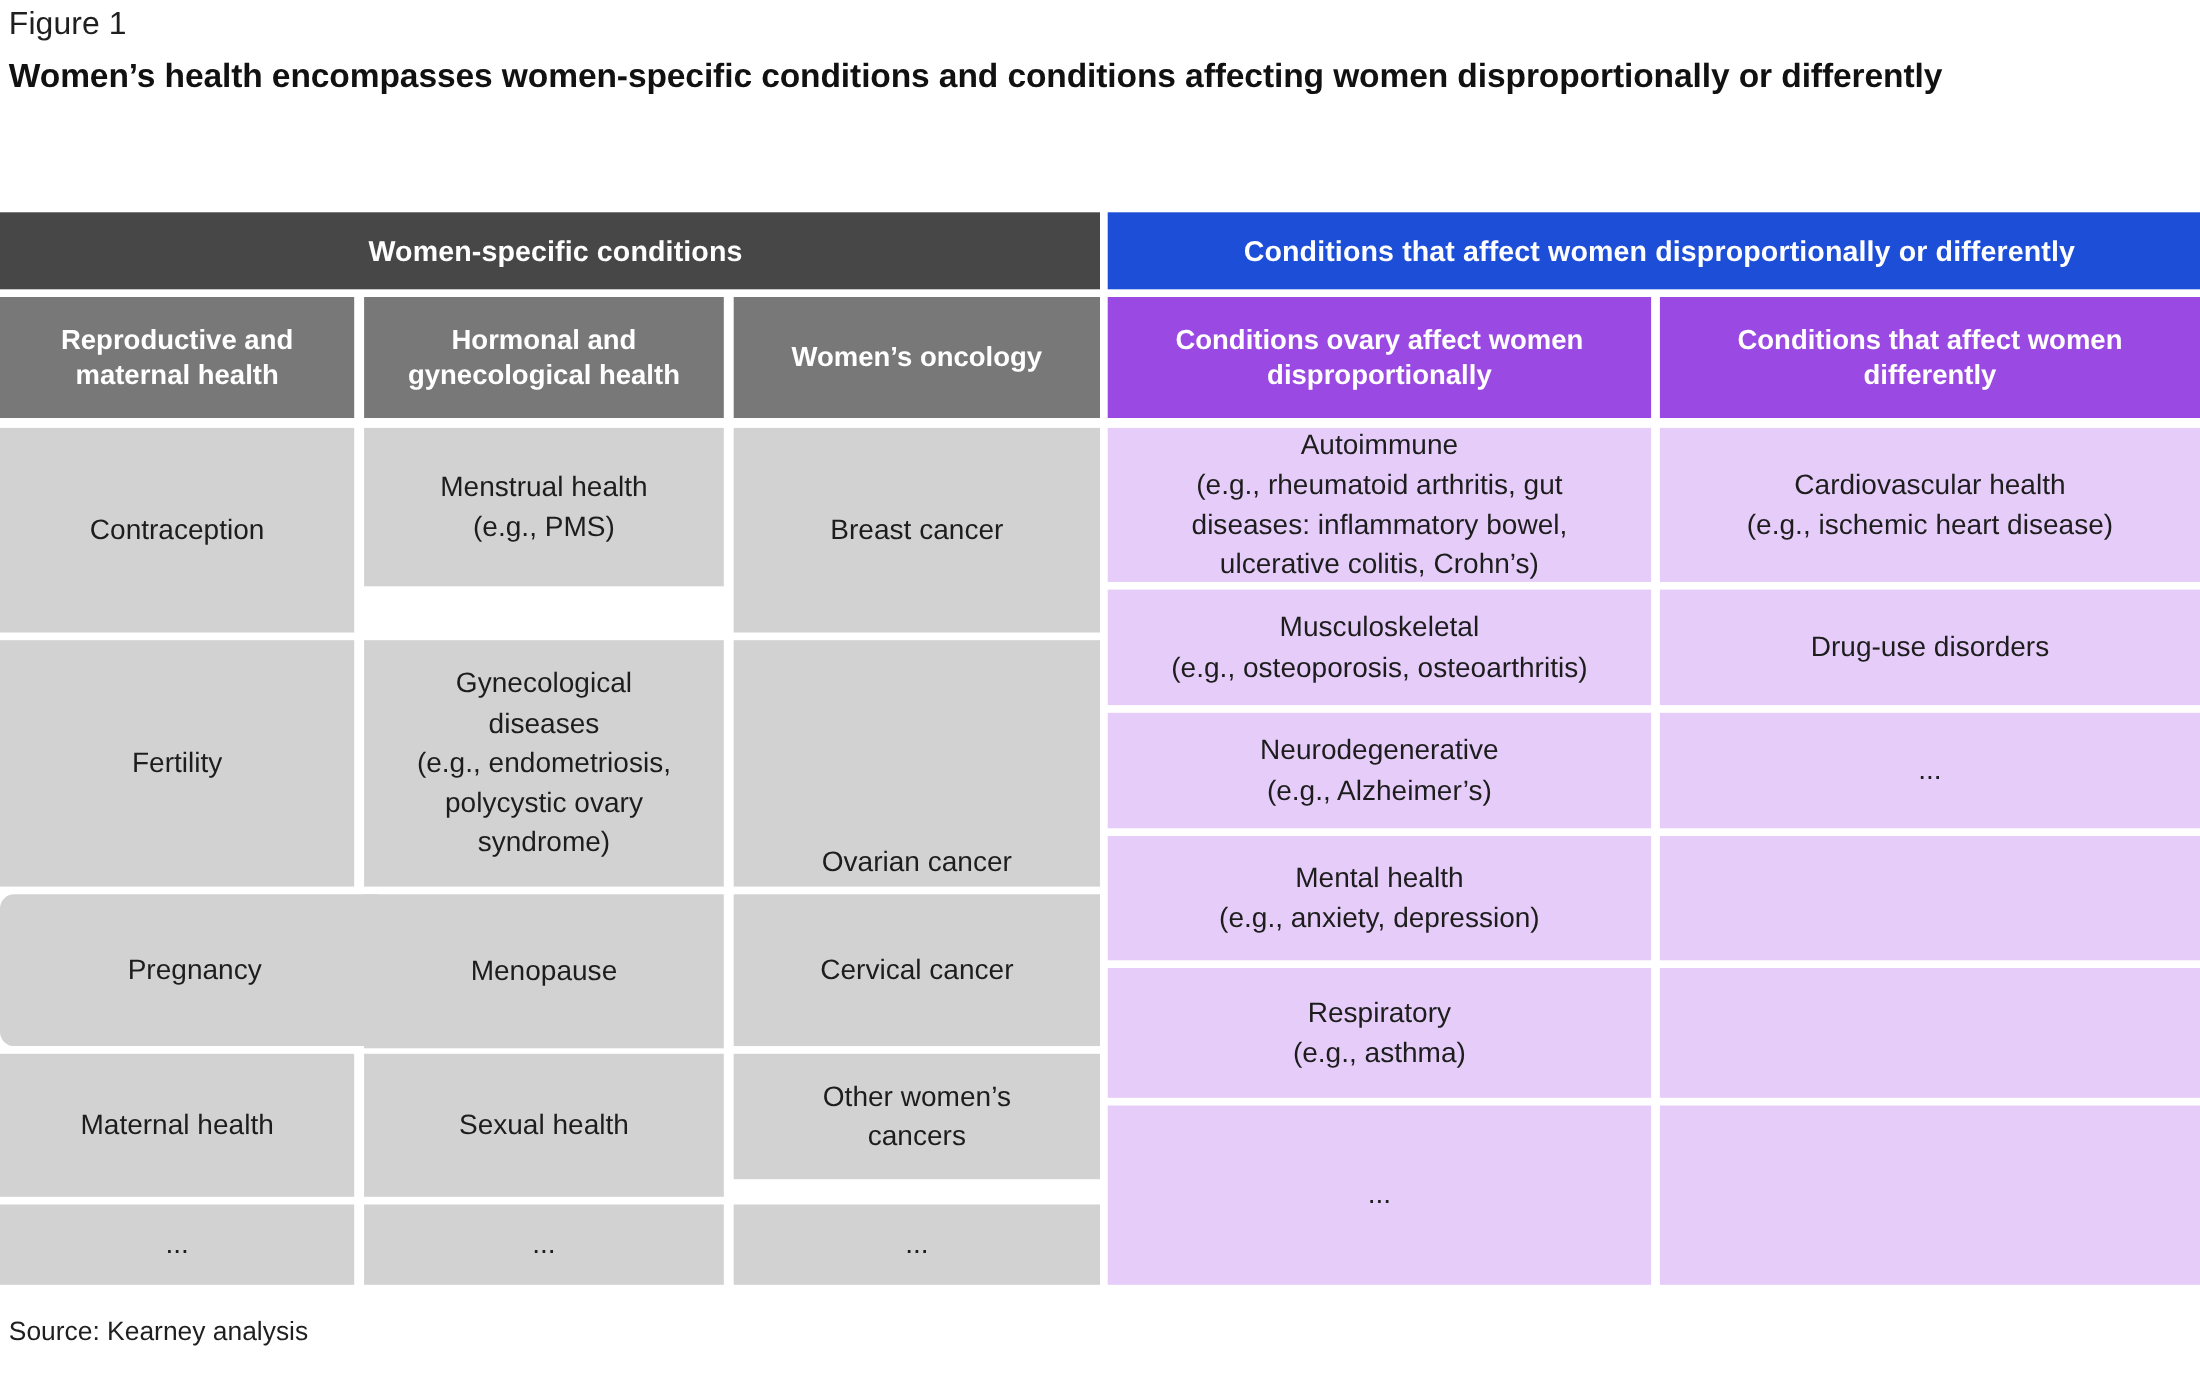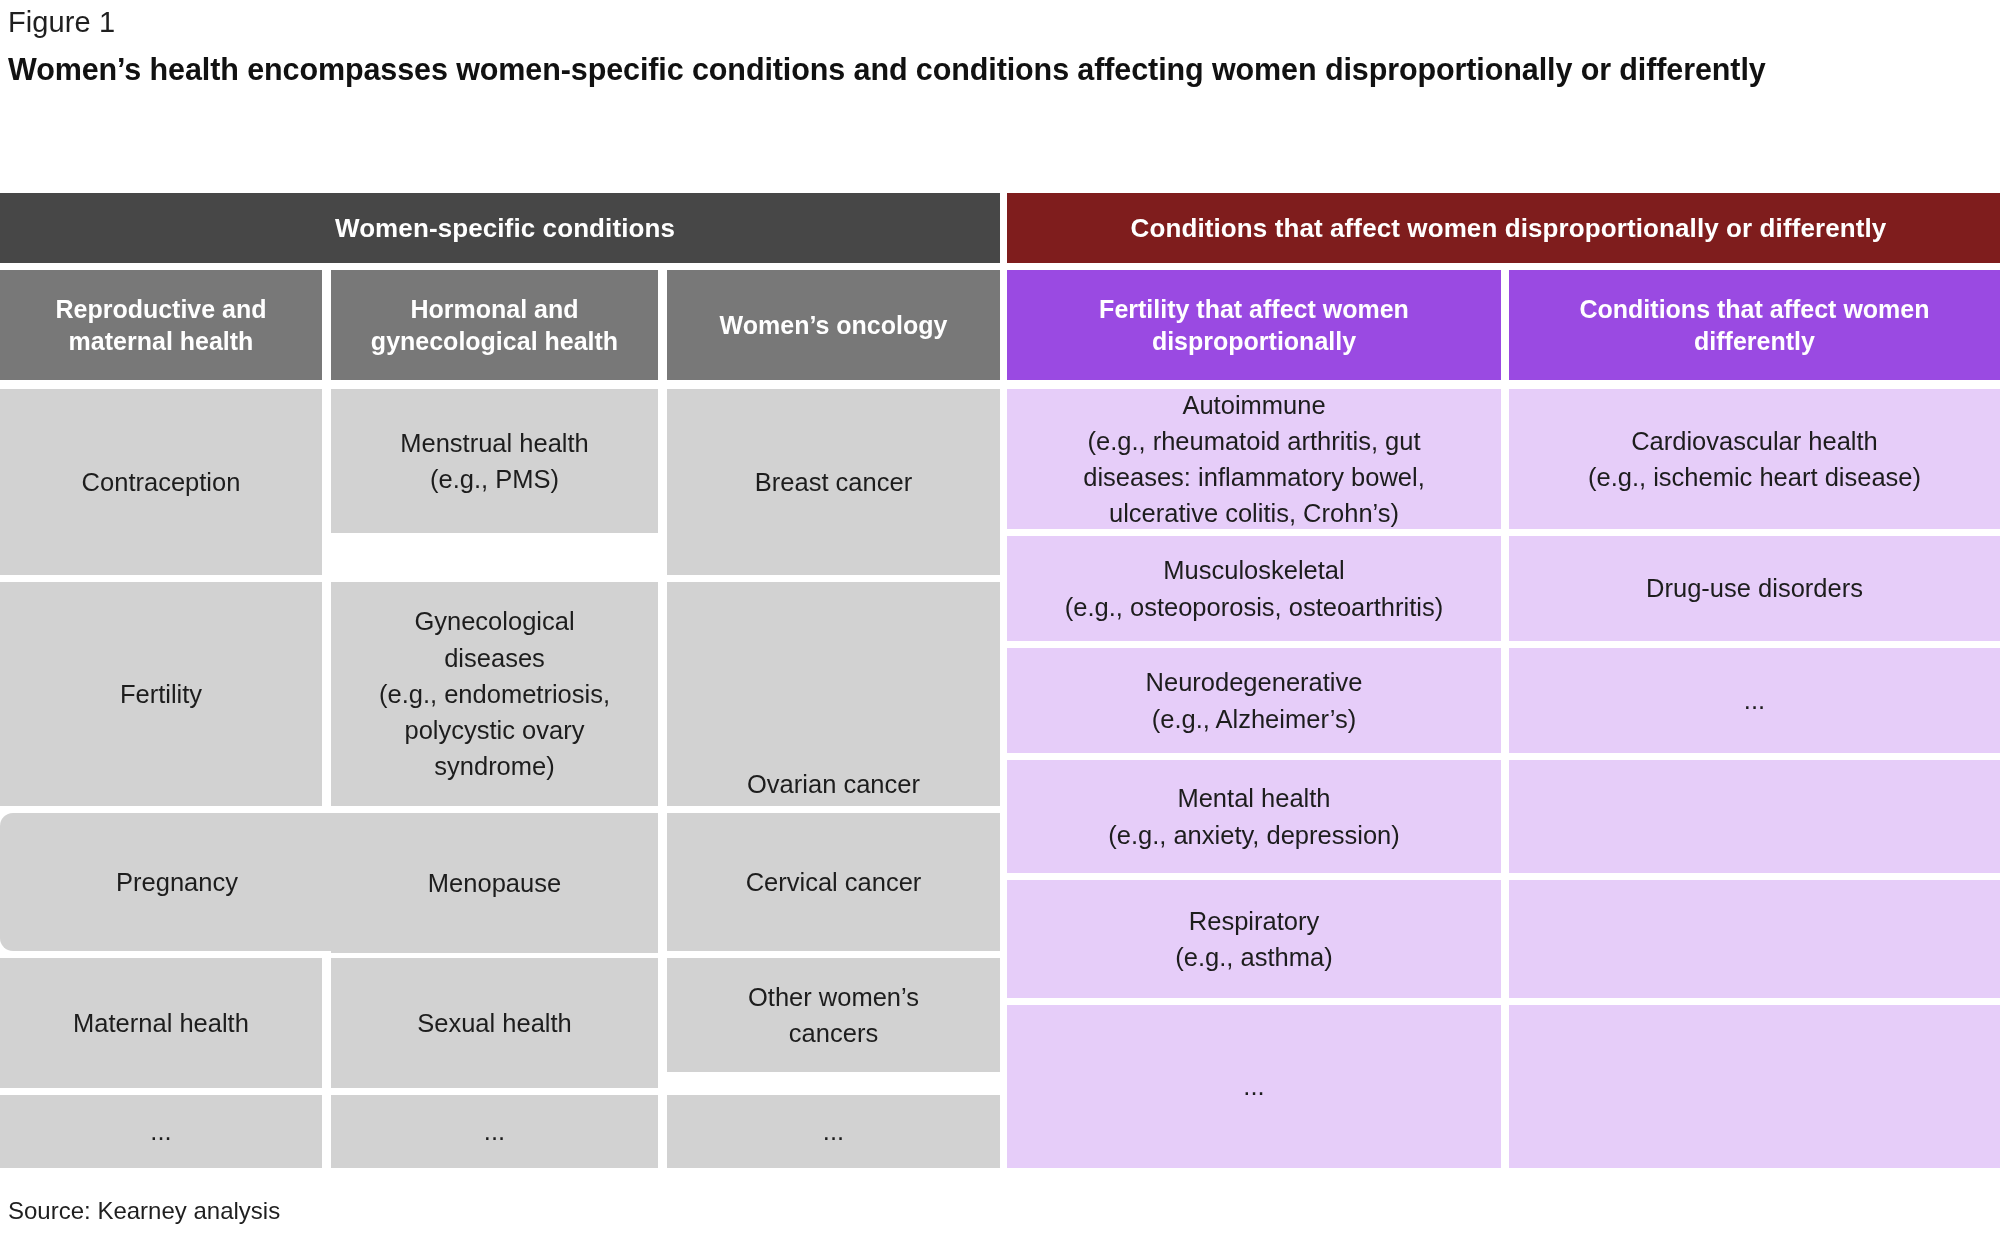--- a/index.html
+++ b/index.html
@@ -67,21 +67,21 @@
   .group-head {
     height: 70px;
     top: 0;
     font-size: 26px;
     font-weight: 700;
     color: #ffffff;
     letter-spacing: 0.1px;
     padding-left: 10px;
   }
   .group-head.gray  { left: 0px;    width: 1000px; background: #474747; }
-  .group-head.purple{ left: 1007px; width: 993px;  background: #7f1d1d; }
+  .group-head.purple{ left: 1007px; width: 993px;  background: #1d4ed8; }
 
   
   .sub-head {
     top: 77px;
     height: 110px;
     font-size: 25px;
     font-weight: 700;
     color: #ffffff;
     line-height: 1.28;
     padding: 0 10px;
@@ -140,21 +140,21 @@
       <span class="txt">Hormonal and
 gynecological health</span>
     </div>
 
     <div class="band sub-head gray" style="left:667px; width:333px;">
       <span class="txt">Women’s
 oncology</span>
     </div>
 
     <div class="band sub-head purple" style="left:1007px; width:494px;">
-      <span class="txt">Fertility that affect women
+      <span class="txt">Conditions ovary affect women
 disproportionally</span>
     </div>
 
     <div class="band sub-head purple" style="left:1509px; width:491px;">
       <span class="txt">Conditions that affect women
 differently</span>
     </div>
 
     <div class="cell gray" style="left:0px; top:196px; width:322px; height:186px;">
       <span class="txt">Contraception</span>

